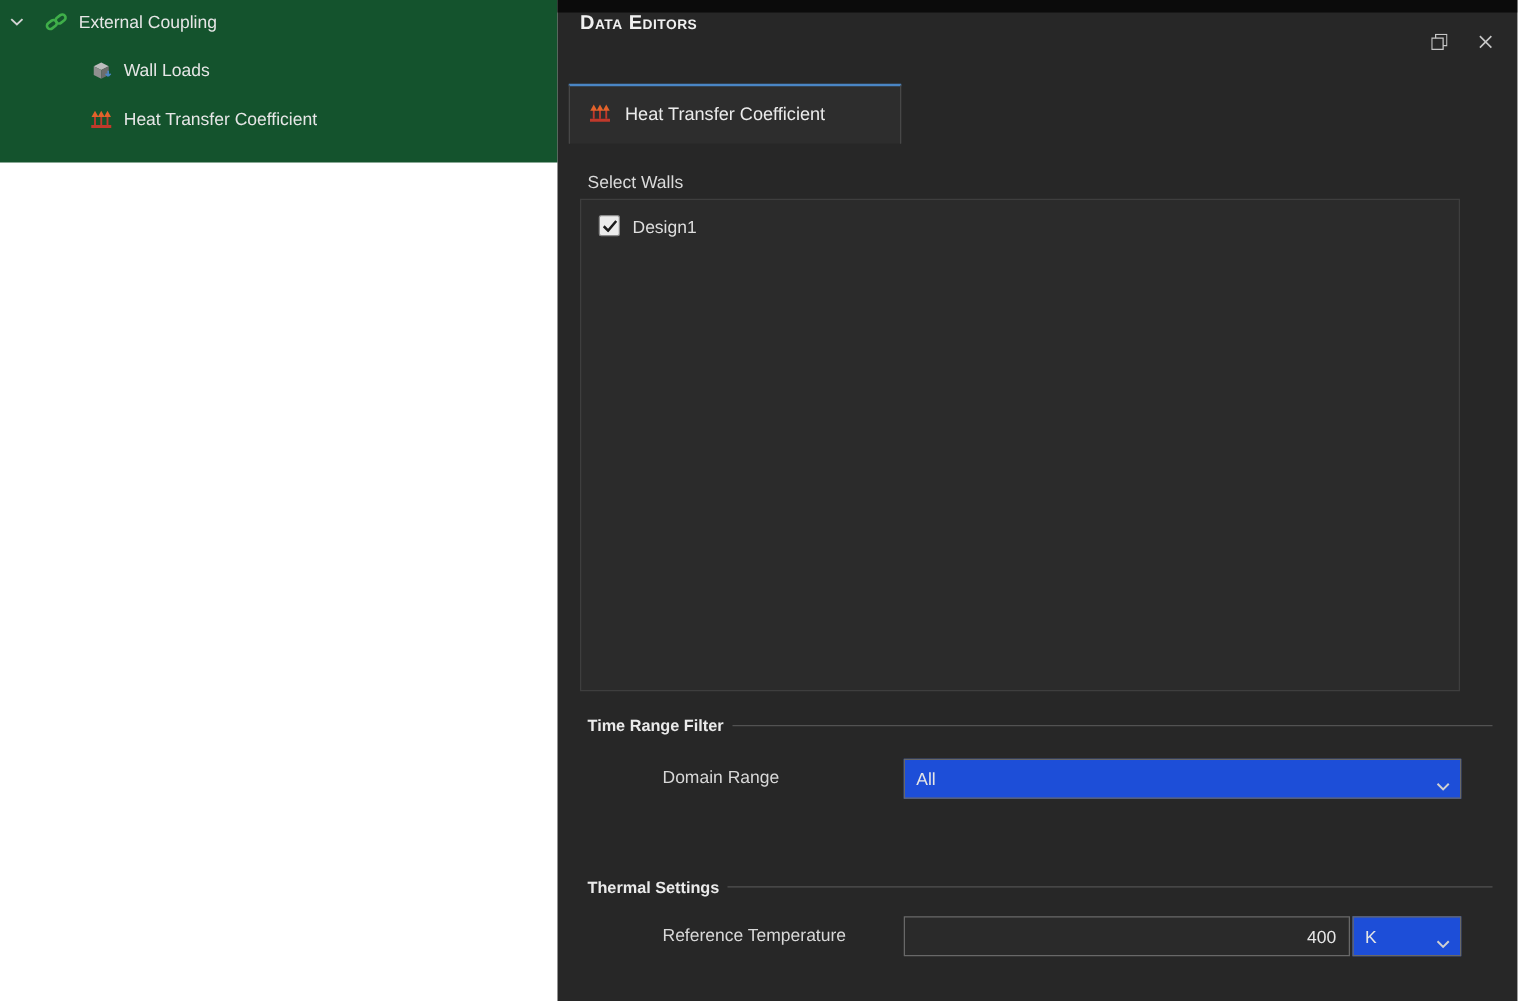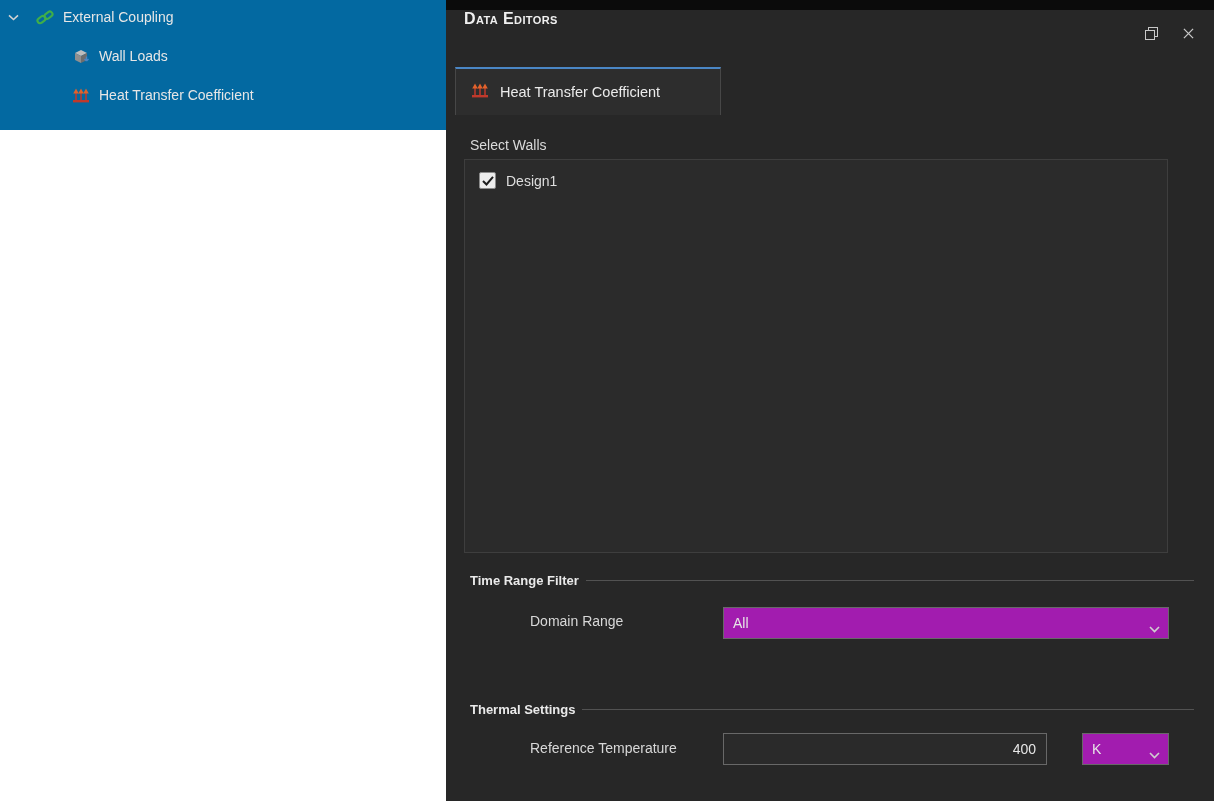--- a/index.html
+++ b/index.html
@@ -2,21 +2,21 @@
 <html><head>
 <meta charset="utf-8">
 <style>
   * { margin:0; padding:0; box-sizing:border-box; }
   html,body { width:1214px; height:801px; background:#ffffff;
     font-family:"Liberation Sans","DejaVu Sans",sans-serif; overflow:hidden; }
   body { position:relative; }
 
   
   .tree-panel { position:absolute; left:0; top:0; width:446px; height:130px;
-    background:#0369a1; color:#e6e6e6; }
+    background:#14532d; color:#e6e6e6; }
   .tree-row { position:absolute; display:flex; align-items:center; height:26px;
     font-size:14px; cursor:default; white-space:nowrap; }
   .tree-row .lbl { margin-left:9px; }
   .tree-row .icon { display:flex; align-items:center; justify-content:center; width:18px; }
   .row-root { left:8px; top:4px; }
   .row-root .chev { width:14px; display:flex; align-items:center; margin-right:14px; }
   .row-child1 { left:72px; top:43px; }
   .row-child2 { left:72px; top:82px; }
 
   
@@ -49,28 +49,28 @@
     display:flex; align-items:center; }
   .group-title { font-weight:bold; font-size:13px; color:#eaeaea; white-space:nowrap; }
   .group-line { flex:1; height:1px; background:#525252; margin-left:7px; }
   .gt-time { top:572px; }
   .gt-thermal { top:701px; }
 
   .field-label { position:absolute; font-size:14px; color:#d8d8d8;margin-left:40px; }
   .lbl-domain { left:44px; top:613px; }
   .lbl-reftemp { left:44px; top:740px; }
 
-  .combo { position:absolute; height:32px; background:#a21caf; border:1px solid #686868;
+  .combo { position:absolute; height:32px; background:#1d4ed8; border:1px solid #686868;
     color:#e6e6e6; font-size:14px; display:flex; align-items:center;
     padding:0 28px 0 9px; cursor:default; }
   .combo .chev-dn { position:absolute; right:8px; top:12px; }
   .combo-domain { left:277px; top:607px; width:446px; }
   .combo-unit { left:636px; top:733px; width:87px; }
 
-  .num-input { position:absolute; left:277px; top:733px; width:324px; height:32px;
+  .num-input { position:absolute; left:277px; top:733px; width:357px; height:32px;
     background:#2a2a2a; border:1px solid #686868; color:#e6e6e6; font-size:14px;
     text-align:right; padding:6px 10px; font-family:"Liberation Sans","DejaVu Sans",sans-serif; outline:none; }
 </style>
 </head>
 <body>
 
 <div class="tree-panel">
 
   <div class="tree-row row-root">
     <span class="chev">

